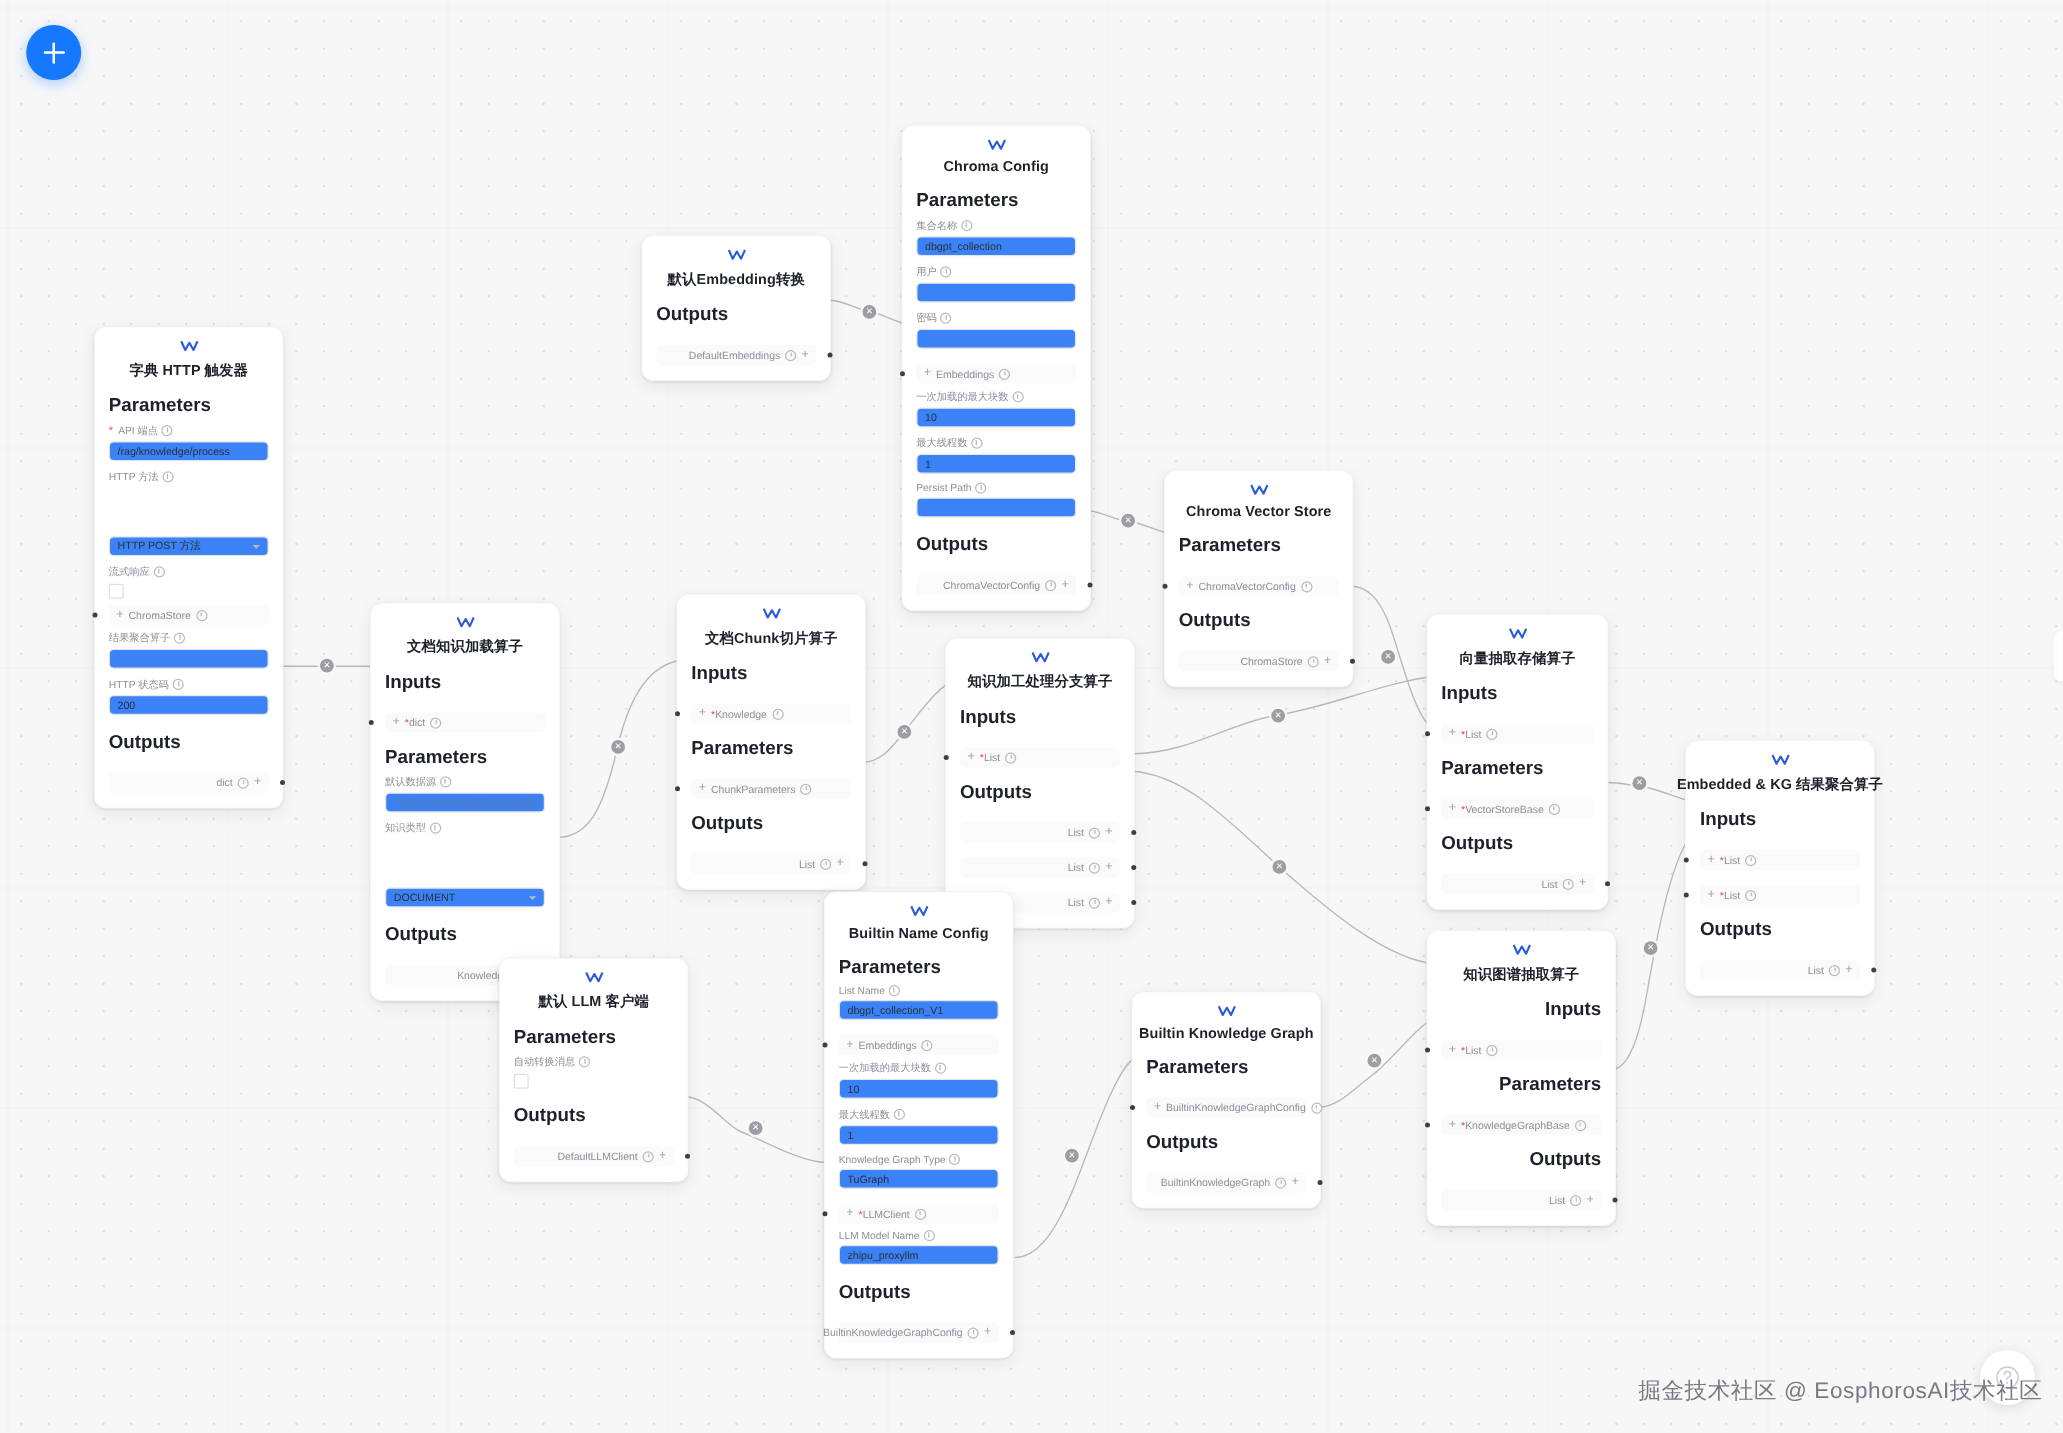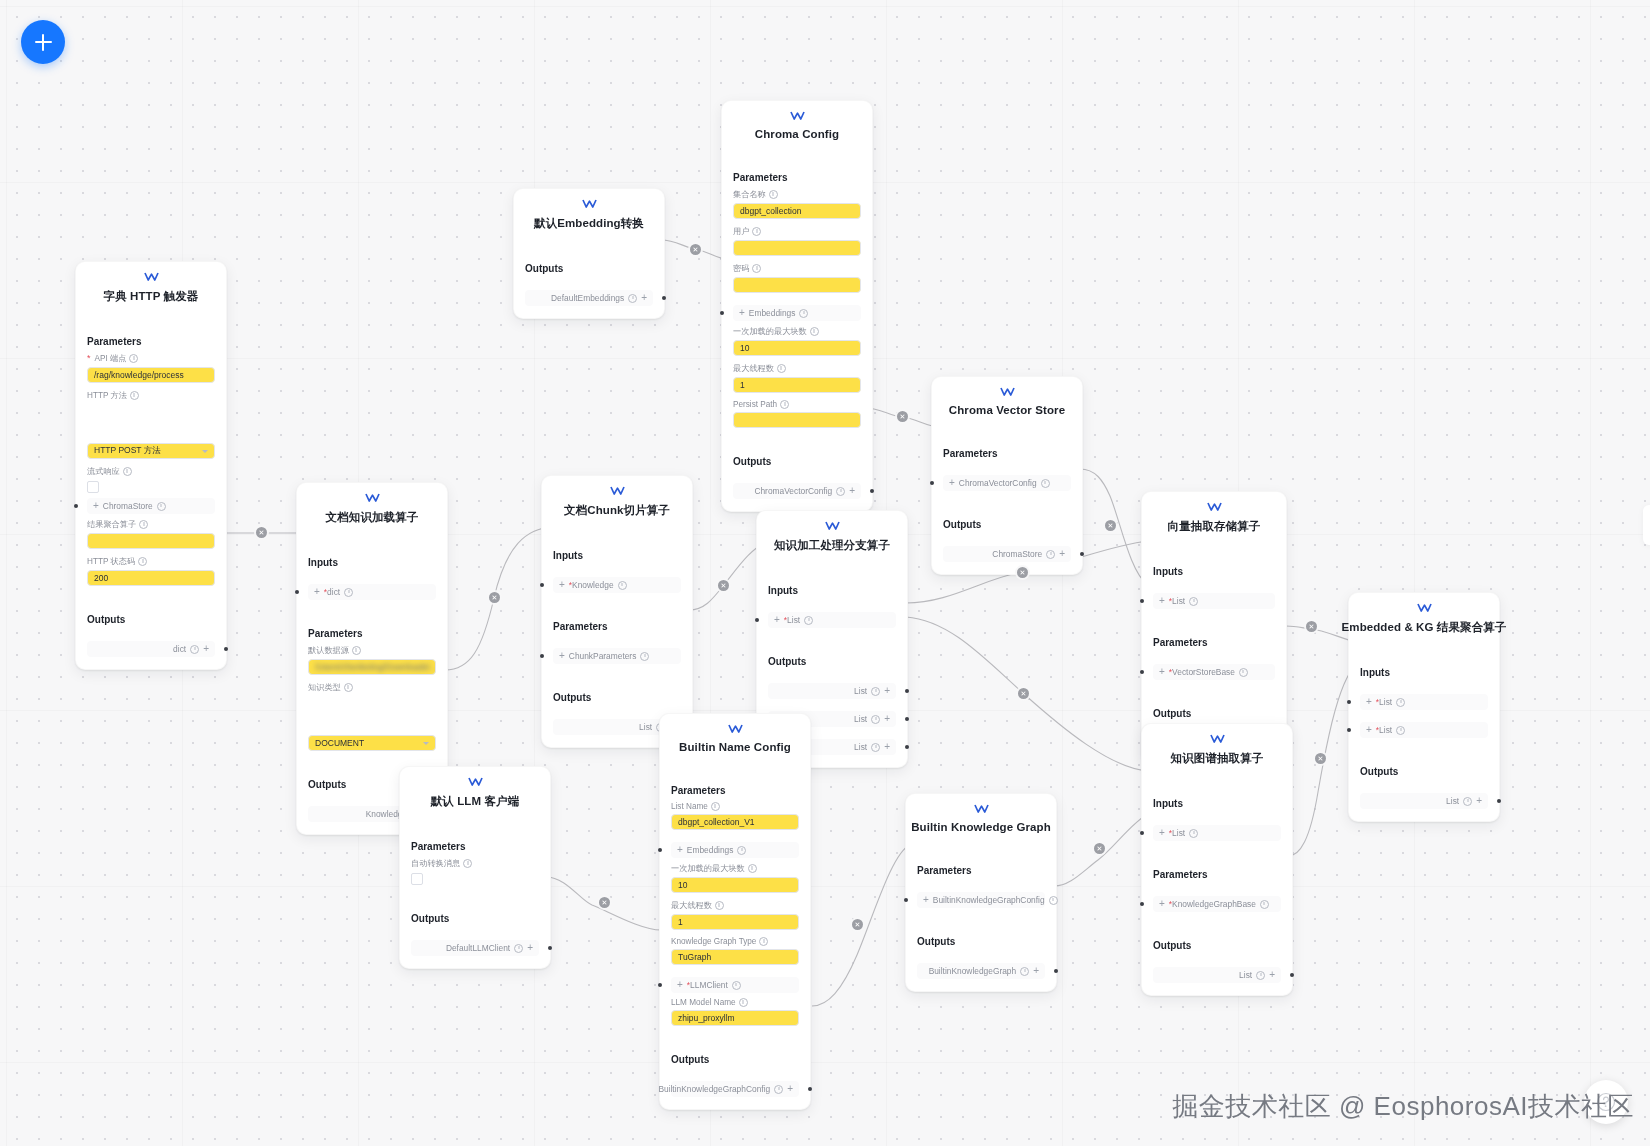--- a/index.html
+++ b/index.html
@@ -47,41 +47,40 @@
     flex-direction:column;
   }
   .node-ico{
     width:15px;height:11px;flex:0 0 auto;position:relative;
   }
   .node-ico svg{display:block;}
   .node-title{
     font-size:11.5px;font-weight:bold;color:#1d2129;letter-spacing:.1px;white-space:nowrap;
   }
   .sect{
-    font-size:10px;font-weight:bold;color:#1d2129;
+    font-size:15px;font-weight:bold;color:#1d2129;
     padding:5px 11px 4px 11px;
-    margin-top:20px;
   }
   .sect.pad-top{padding-top:8px;}
   .field-label{
     font-size:8.2px;color:#8b8f99;padding:2px 11px 2px 11px;
     display:flex;align-items:center;gap:3px;white-space:nowrap;
   }
   .field-label .req{color:#e34d59;font-size:9px;line-height:1;margin-right:1px;}
   .info{
     display:inline-block;width:7px;height:7px;border:1px solid #b6bac3;border-radius:50%;
     position:relative;flex:0 0 auto;
   }
   .info::after{
     content:"";position:absolute;left:50%;top:1.4px;width:1px;height:3.4px;
     background:#b6bac3;transform:translateX(-50%);
   }
   .inp{
     margin:1px 11px 5px 11px;height:16px;border:1px solid #e3e5ea;border-radius:4px;
-    background:#fde047;font-size:8.5px;color:#2b2f38;display:flex;align-items:center;
+    background:#3b82f6;font-size:8.5px;color:#2b2f38;display:flex;align-items:center;
     padding:0 6px;box-sizing:border-box;white-space:nowrap;overflow:hidden;
   }
   .inp.select{justify-content:space-between;margin-top:40px;}
   .chev{width:0;height:0;border-left:3px solid transparent;border-right:3px solid transparent;
         border-top:3.5px solid #b6bac3;}
   .checkbox{
     margin:2px 11px 5px 11px;width:10px;height:10px;border:1px solid #dcdfe6;border-radius:2px;background:#fff;
   }
   .blurred{
     filter:blur(2.4px);color:#6b6f78;
@@ -113,21 +112,21 @@
   #add-btn{
     position:absolute;left:21px;top:20px;width:44px;height:44px;border-radius:50%;
     background:#1677ff;box-shadow:0 3px 10px rgba(22,119,255,.35);z-index:10;
     display:flex;align-items:center;justify-content:center;cursor:pointer;
   }
   #add-btn::before,#add-btn::after{content:"";position:absolute;background:#fff;border-radius:1px;}
   #add-btn::before{width:17px;height:2px;}
   #add-btn::after{width:2px;height:17px;}
   
   #watermark{
-    position:absolute;right:16px;bottom:22px;font-size:26px;color:#6c7079;
+    position:absolute;right:16px;bottom:22px;font-size:18px;color:#6c7079;
     letter-spacing:.5px;z-index:6;white-space:nowrap;opacity:.92;
   }
   #help-btn{
     position:absolute;right:22px;bottom:22px;width:44px;height:44px;border-radius:50%;
     background:#ffffff;box-shadow:0 2px 10px rgba(0,0,0,.12);z-index:5;
     display:flex;align-items:center;justify-content:center;color:#8b8f99;
   }
   
   .edge-strip{position:absolute;background:#ffffff;border-radius:6px;box-shadow:0 1px 6px rgba(0,0,0,.05);z-index:2;}
 </style>
@@ -603,21 +602,21 @@
     </div>
     <div class="sect pad-top">Outputs</div>
     <div class="port out">
       <span class="pname">BuiltinKnowledgeGraph</span>
       <span class="info"></span>
       <span class="plus">+</span>
       <span class="dot r"></span>
     </div>
   </div>
 
-  <div class="node" style="left:1141px;top:723px;width:152px;">
+  <div class="node" style="left:1141px;top:744px;width:152px;text-align:right;">
     <div class="node-head">
       <span class="node-ico">
           <svg width="15" height="11" viewBox="0 0 15 11">
             <path d="M1 2 L4.2 9 L7.5 3.2 L10.8 9 L14 2" stroke="#2b5bd7" stroke-width="1.7" fill="none" stroke-linejoin="round"></path>
           </svg>
         </span>
       <span class="node-title">知识图谱抽取算子</span>
     </div>
     <div class="sect">Inputs</div>
     <div class="port in">

